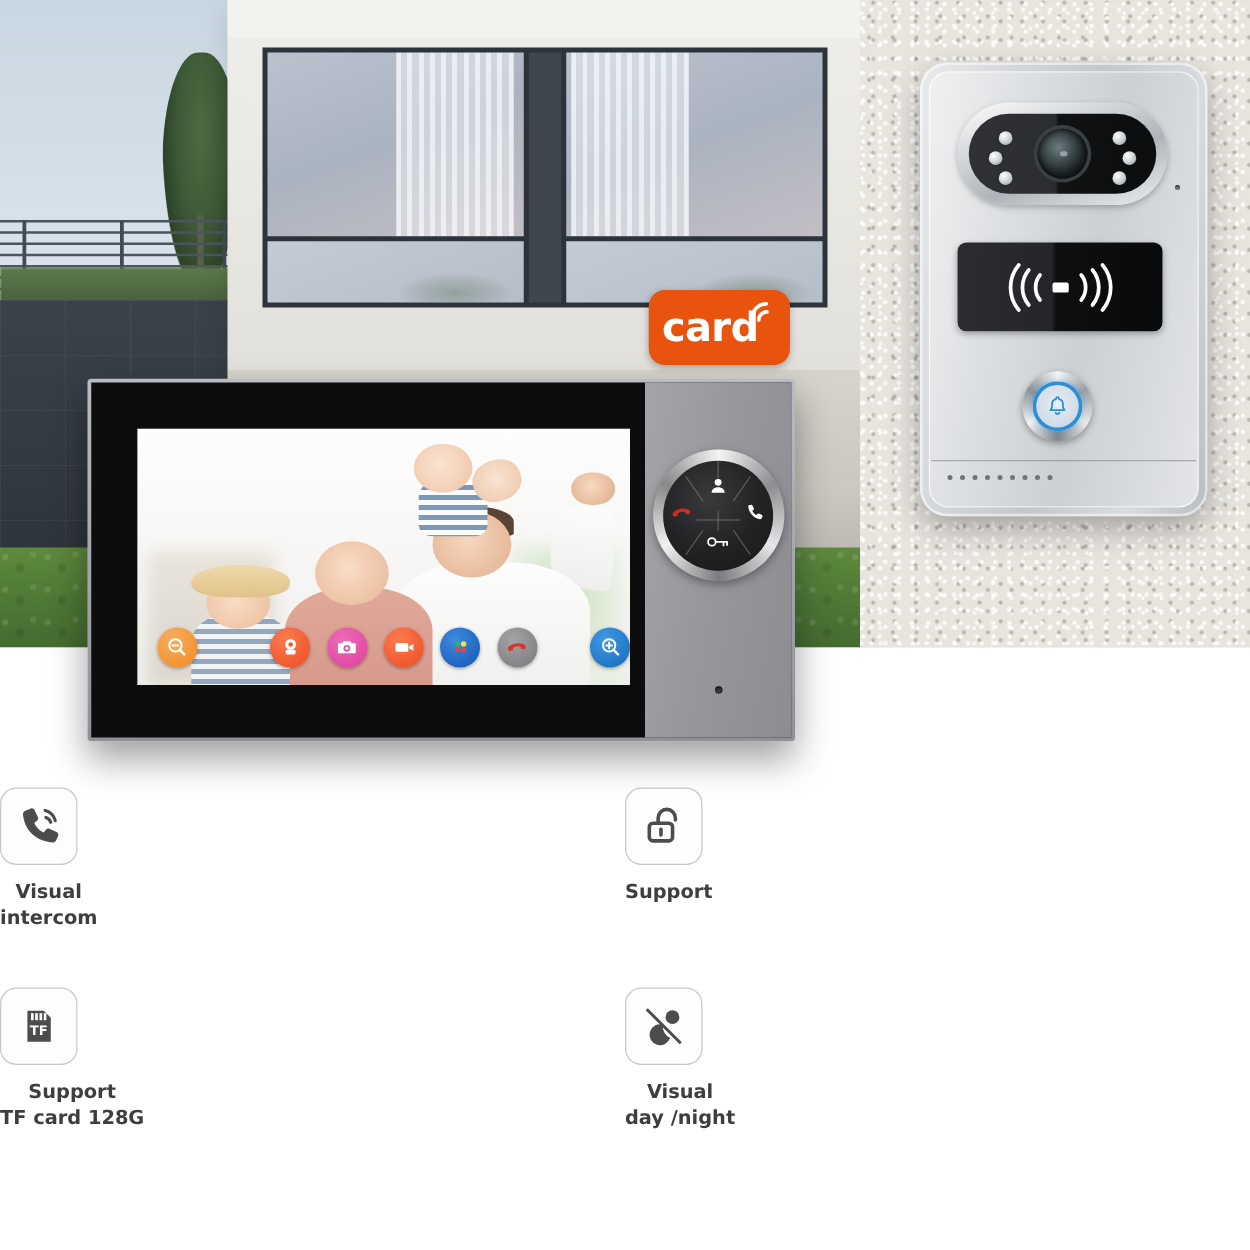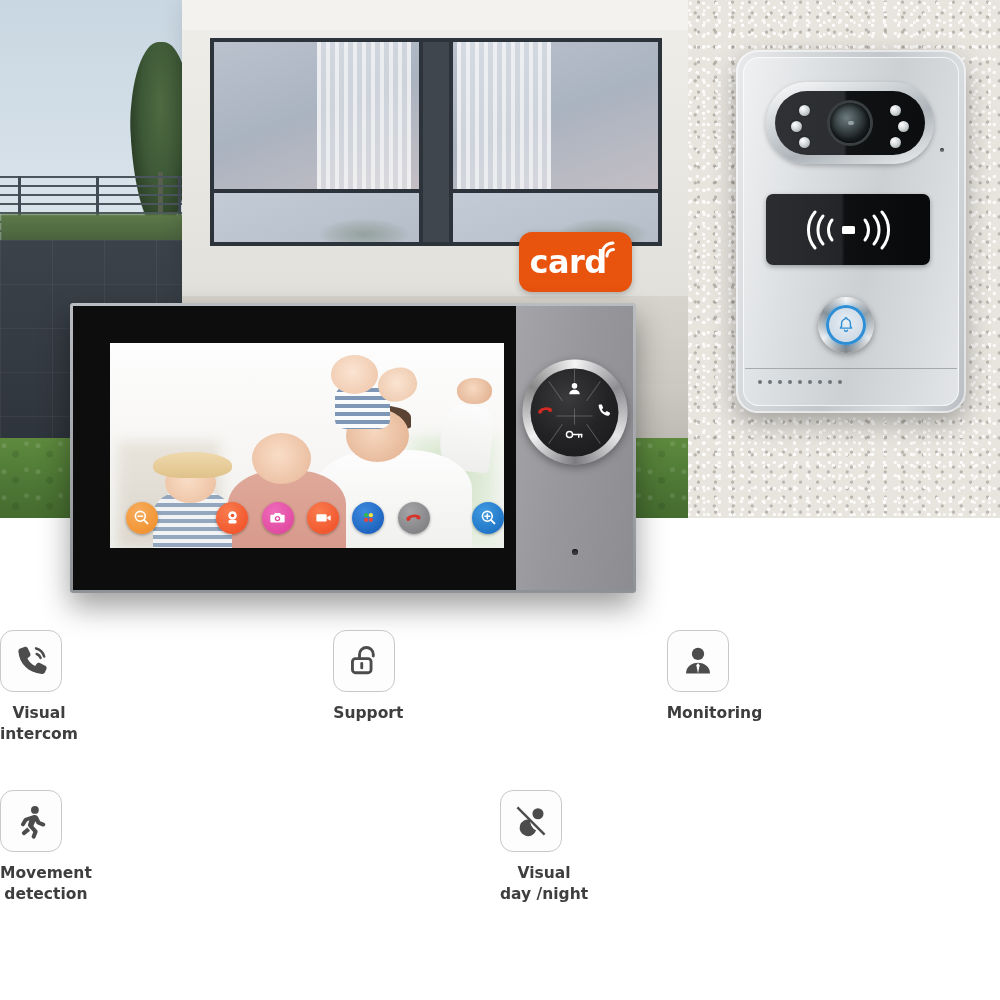--- a/index.html
+++ b/index.html
@@ -528,46 +528,39 @@
       <div class="ficon">
         <svg width="36" height="36" viewBox="0 0 24 24">
           <rect x="4.3" y="10.4" width="12.4" height="9.4" rx="2" fill="none" stroke="#4c4c4c" stroke-width="1.9"></rect>
           <path d="M9 10.4V7.6a4.6 4.6 0 0 1 9.2 0v1.1" fill="none" stroke="#4c4c4c" stroke-width="1.9" stroke-linecap="round"></path>
           <line x1="10.5" y1="13.6" x2="10.5" y2="16.6" stroke="#4c4c4c" stroke-width="1.9" stroke-linecap="round"></line>
         </svg>
       </div>
       <div class="flabel">Support</div>
     </div>
 
+  </div>
+
+  <div class="frow frow-2">
+
     <div class="fcell">
       <div class="ficon">
-        <svg width="36" height="36" viewBox="0 0 24 24">
-          <circle cx="12" cy="7.2" r="4.1" fill="#4c4c4c"></circle>
-          <path d="M4 20.4c0-4.4 3.6-7.2 8-7.2s8 2.8 8 7.2z" fill="#4c4c4c"></path>
-          <path d="M12 13.4l1.1 1.5-1.1 5.5-1.1-5.5z" fill="#fdfdfd"></path>
+        <svg width="34" height="34" viewBox="0 0 24 24">
+          <path d="M5.6 3.2h9.2l4 4v13.6H5.6z" fill="#4c4c4c"></path>
+          <rect x="7.6" y="4.6" width="1.5" height="4" fill="#fdfdfd"></rect>
+          <rect x="10" y="4.6" width="1.5" height="4" fill="#fdfdfd"></rect>
+          <rect x="12.4" y="4.6" width="1.5" height="4" fill="#fdfdfd"></rect>
+          <rect x="14.8" y="4.6" width="1.5" height="4" fill="#fdfdfd"></rect>
+          <text x="12" y="17.2" font-family="DejaVu Sans, sans-serif" font-size="7.4" font-weight="bold" fill="#fdfdfd" text-anchor="middle">TF</text>
         </svg>
       </div>
-      <div class="flabel">Monitoring</div>
-    </div>
-  </div>
-
-  <div class="frow frow-2">
-
-
-    <div class="fcell">
-      <div class="ficon">
-        <svg width="36" height="36" viewBox="0 0 24 24">
-          <circle cx="14.6" cy="4.6" r="2.6" fill="#4c4c4c"></circle>
-          <path d="M13.4 8.2c1.4-.5 2.8.1 3.4 1.3l1.3 2.6 2.6 1.1a1.3 1.3 0 1 1-1 2.4l-3.2-1.3a2 2 0 0 1-1-1l-.6-1.2-1.3 3.2 2.5 2.9c.3.4.4.9.2 1.4l-1.3 3.4a1.35 1.35 0 0 1-2.5-1l1-2.6-3-3.4a2 2 0 0 1-.4-1.9l.8-2.6-1.6.9-1.5 2.5a1.3 1.3 0 1 1-2.3-1.3l1.7-2.9c.2-.3.4-.5.7-.7z" fill="#4c4c4c"></path>
-          <path d="M9.6 16.4 6.4 19a1.35 1.35 0 0 0 1.7 2.1l3.3-2.6z" fill="#4c4c4c"></path>
-        </svg>
-      </div>
-      <div class="flabel">Movement
-detection</div>
-    </div>
+      <div class="flabel">Support
+TF card 128G</div>
+    </div>
+
 
 
     <div class="fcell">
       <div class="ficon">
         <svg width="38" height="38" viewBox="0 0 24 24">
           <circle cx="16.4" cy="7.4" r="3.5" fill="#4c4c4c"></circle>
           <path d="M11.6 11.2a5.3 5.3 0 1 0 3.6 6.6 6.2 6.2 0 0 1-3.6-6.6z" fill="#4c4c4c"></path>
           <line x1="3.4" y1="3.4" x2="20.6" y2="20.6" stroke="#4c4c4c" stroke-width="1.5"></line>
         </svg>
       </div>

